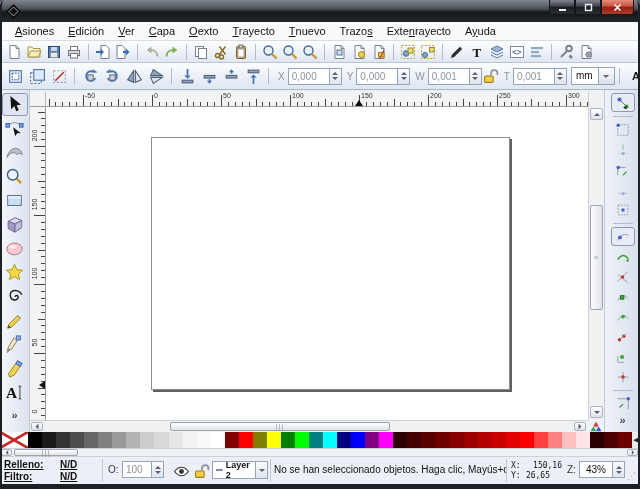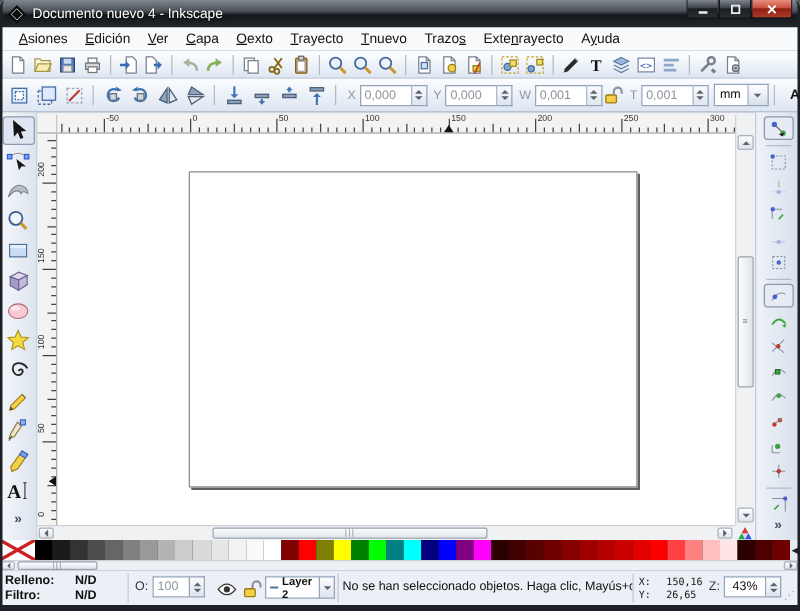--- a/index.html
+++ b/index.html
@@ -88,21 +88,21 @@
   .thumb.h{background:linear-gradient(#fdfdfe,#dfe3ea);}
   .grip{color:#8a93a0;font-size:7px;letter-spacing:1px;line-height:4px;}
   .cornerbtn{display:flex;align-items:center;justify-content:center;background:#eef1f5;}
   
   .palette{left:0;top:432px;width:632px;height:16px;display:flex;background:#222;}
   .swatch{flex:1 1 auto;height:16px;}
   .palcfg{left:632px;top:432px;width:8px;height:16px;background:#e8ebf0;display:flex;align-items:center;justify-content:center;font-size:7px;color:#222;}
   .palscroll{left:0;top:448px;width:640px;height:9px;background:#eef0f4;border-top:1px solid #cdd2d9;border-bottom:1px solid #cdd2d9;}
   
   .statusbar{left:0;top:457px;width:640px;height:27px;background:#eceff5;font-size:10px;color:#111;}
-  .slab{position:absolute;font-weight:bold;}
+  .slab{position:absolute;font-weight:bold;text-decoration:underline;}
   .mono{font-family:"DejaVu Sans Mono",monospace;font-size:8px;line-height:9px;}
   .layerbox{position:absolute;display:flex;align-items:center;}
   .lval{width:44px;height:18px;border:1px solid #93a5bb;background:#fff;font-size:9px;font-weight:bold;
         display:flex;align-items:center;padding:0 3px;gap:3px;}
   .msg{position:absolute;left:274px;top:7px;width:232px;white-space:nowrap;overflow:hidden;font-size:10px;}
   .frame{position:absolute;left:0;top:0;width:640px;height:489px;pointer-events:none;
     border-left:2px solid #1d2125;border-right:2px solid #1d2125;border-bottom:5px solid #1d2125;border-radius:5px 5px 0 0;z-index:60;}
   .ssep{position:absolute;width:1px;background:#c2c9d4;top:2px;bottom:2px;}
 </style>
 </head>
@@ -110,21 +110,20 @@
 
 <div class="win">
 
   <div class="titlebar abs">
     <span class="applogo">
       <svg viewBox="0 0 16 16">
           <path d="M8 0l8 8-8 8-8-8z" fill="#0d0d0d"></path>
           <path d="M8 3.2L12.8 8 8 12.8 3.2 8z" fill="none" stroke="#cfd4da" stroke-width=".8"></path>
         </svg>
     </span>
-    <span class="wtitle">Documento nuevo 4 - Inkscape</span>
     <div class="caps">
       <div class="cap min">
           <svg width="9" height="9" viewBox="0 0 9 9">
             <rect x="1" y="6" width="7" height="2" fill="#e9eef2"></rect>
           </svg>
         </div>
       <div class="cap max">
           <svg width="9" height="9" viewBox="0 0 9 9">
             <rect x="1.5" y="1.5" width="6" height="6" fill="none" stroke="#e9eef2" stroke-width="1.4"></rect>
           </svg>
@@ -934,21 +933,21 @@
       <span class="ud" style="height:18px">
           <span class="da"></span>
         </span>
     </span>
     <span class="ssep" style="left:270px"></span>
     <span class="msg">No se han seleccionado objetos. Haga clic, Mayús+clic o arrastr</span>
     <span class="ssep" style="left:506px"></span>
     <span class="mono" style="position:absolute;left:511px;top:4px">X:</span>
     <span class="mono" style="position:absolute;left:528px;top:4px;width:34px;text-align:right">150,16</span>
     <span class="mono" style="position:absolute;left:511px;top:14px">Y:</span>
-    <span class="mono" style="position:absolute;left:528px;top:14px;width:34px;text-align:center">26,65</span>
+    <span class="mono" style="position:absolute;left:516px;top:14px;width:34px;text-align:right">26,65</span>
     <span style="position:absolute;left:567px;top:7px;color:#333">Z:</span>
     <span class="spin" style="position:absolute;left:579px;top:4px">
       <span class="val" style="width:34px;color:#111;text-align:center">43%</span>
       <span class="ud">
           <span class="ua"></span>
           <span class="da"></span>
         </span>
     </span>
     <span style="position:absolute;right:4px;bottom:3px;color:#9aa2ad;font-size:9px">⋰</span>
   </div>

